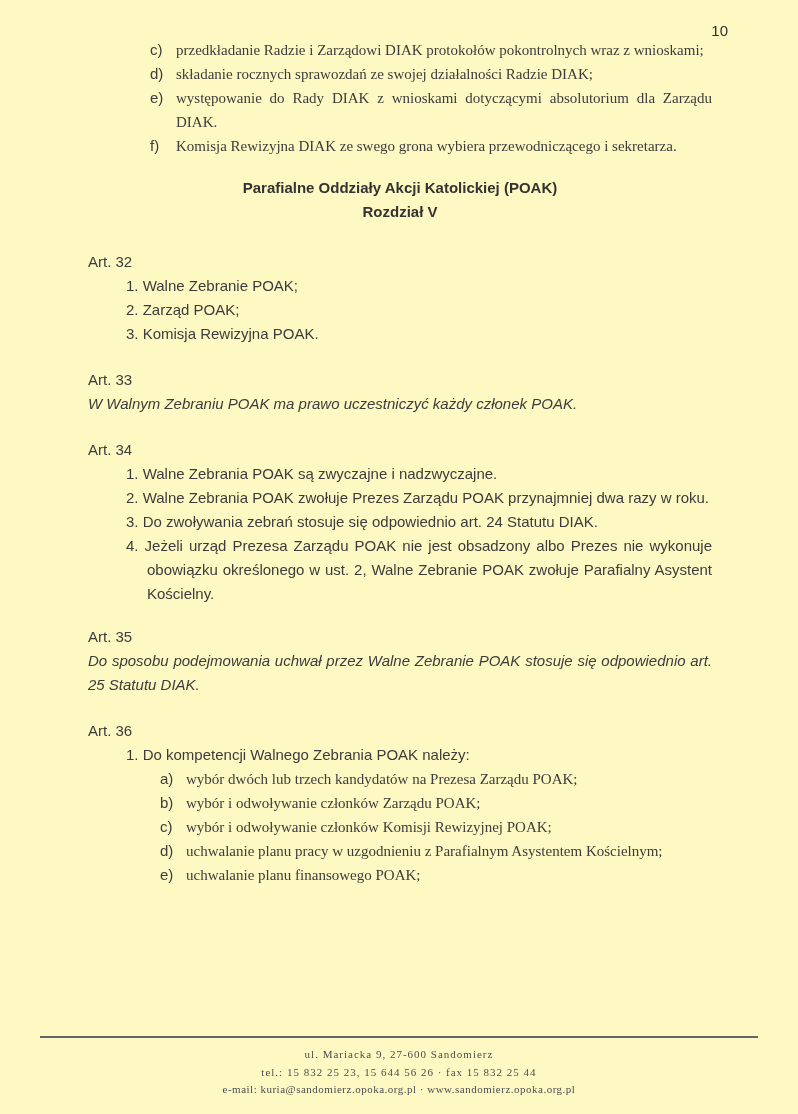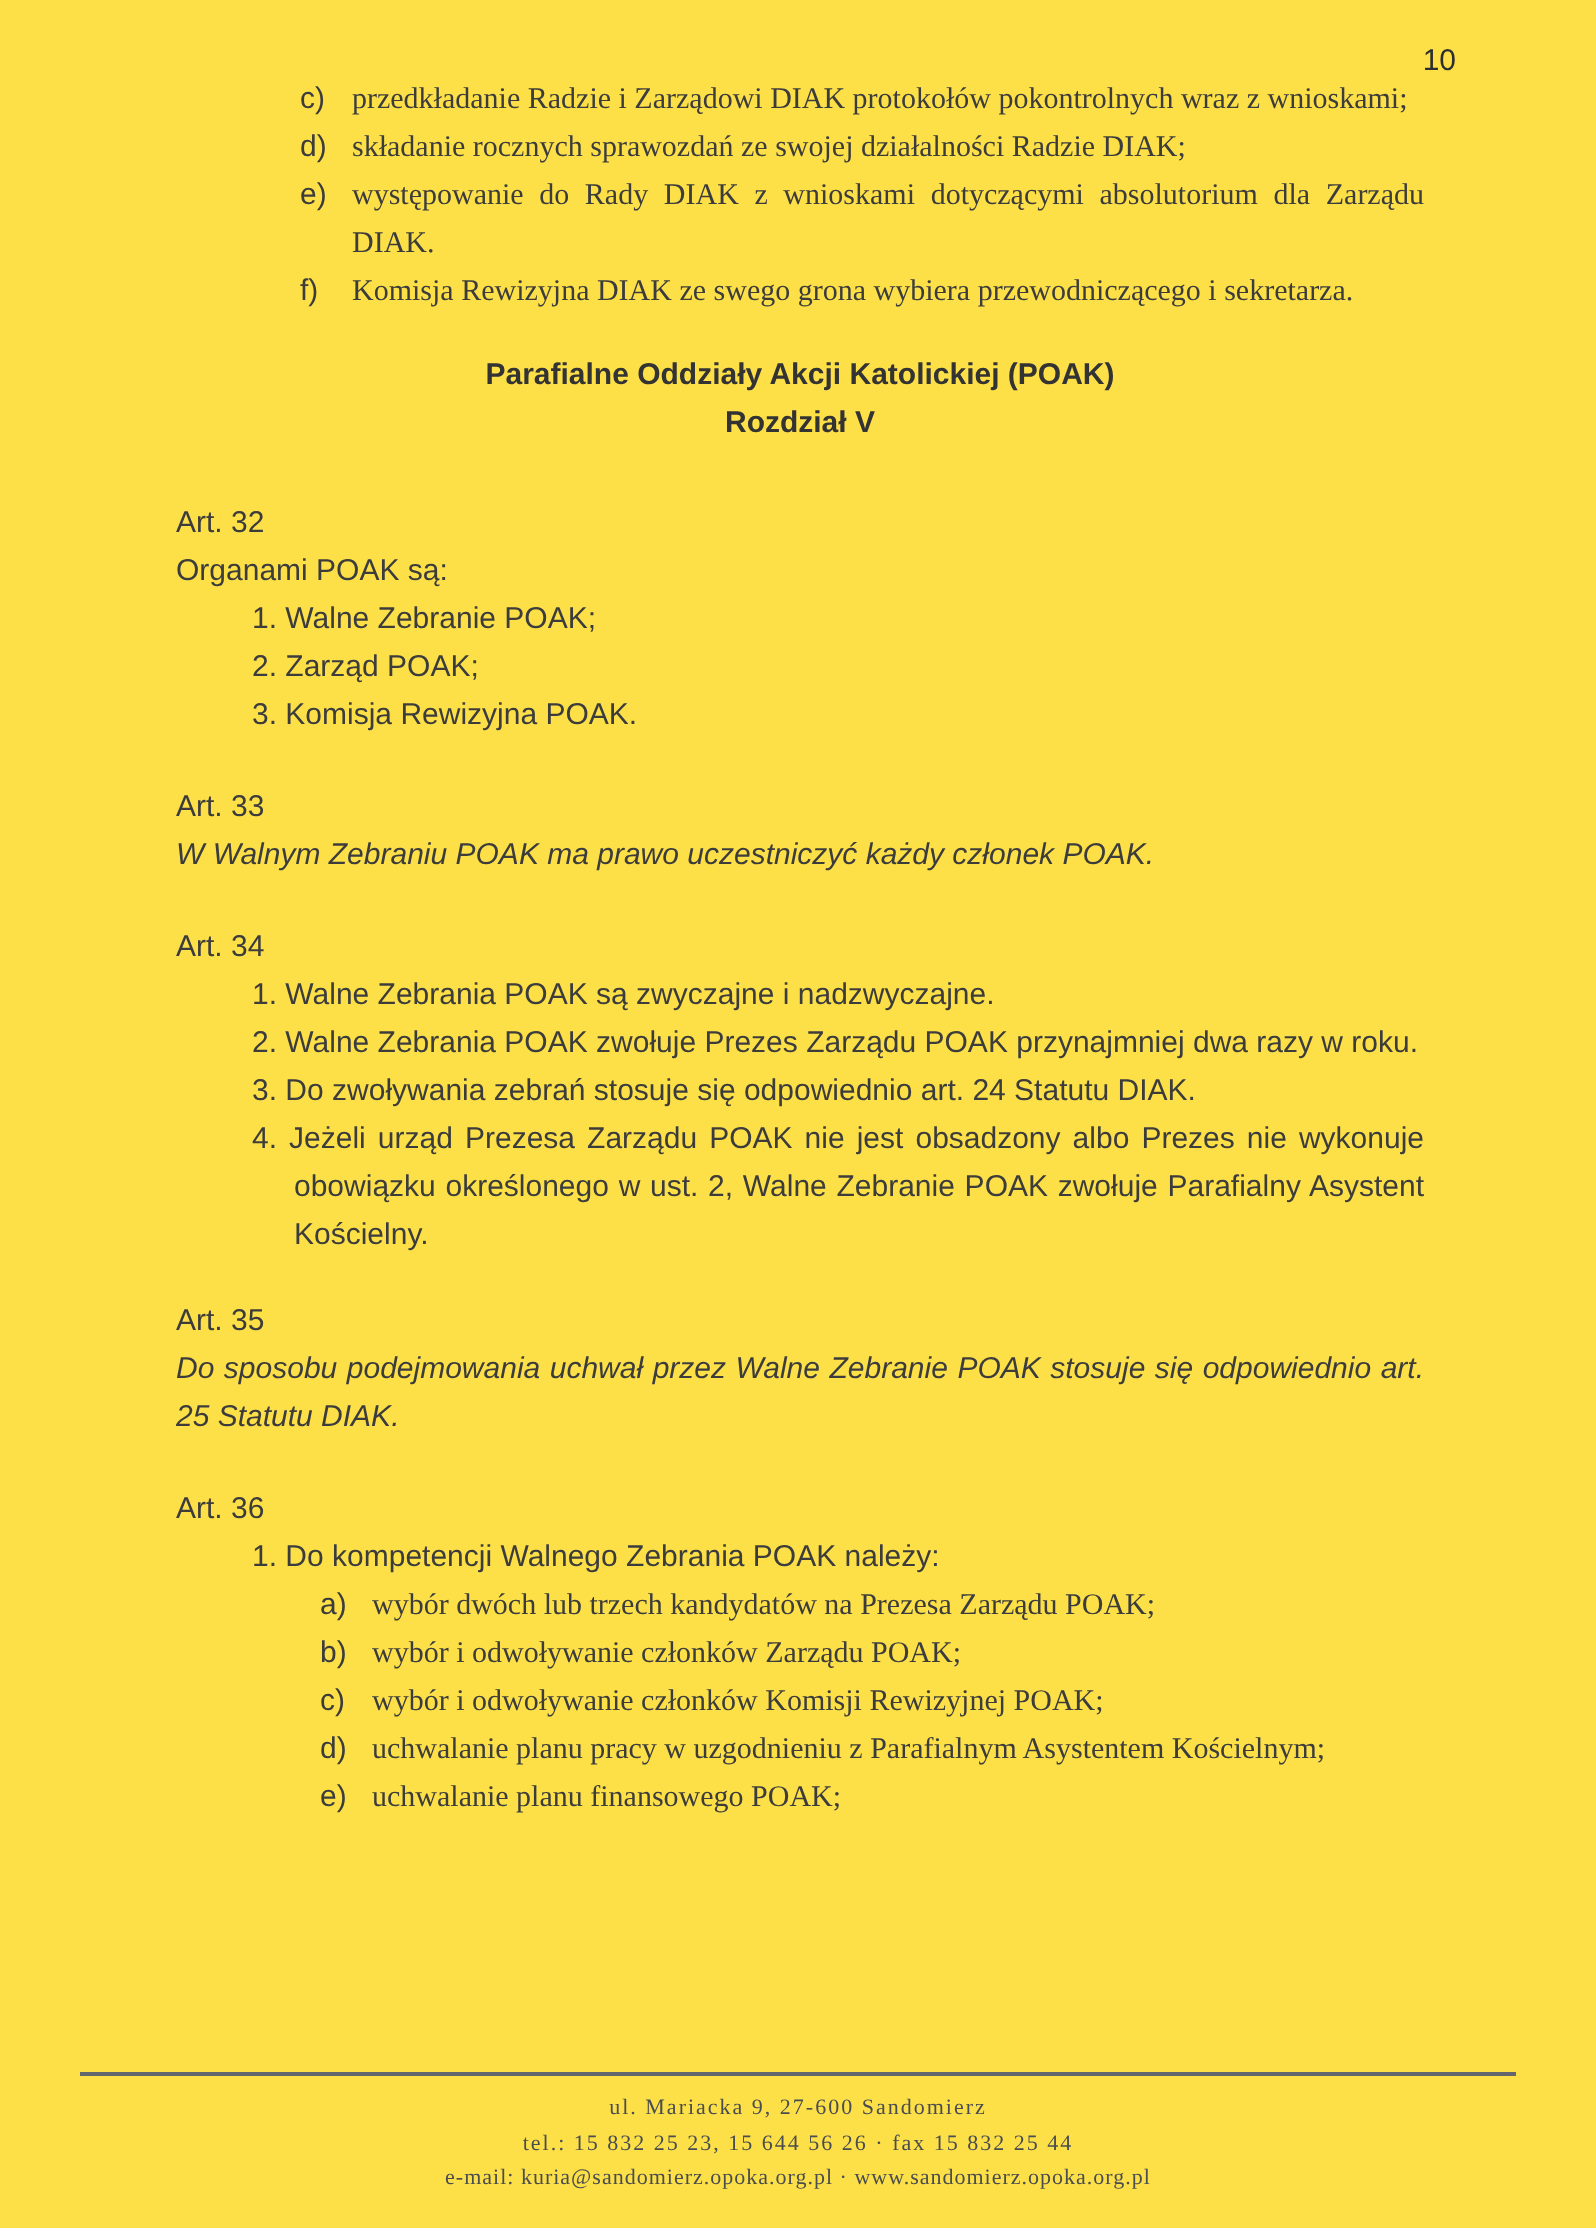--- a/index.html
+++ b/index.html
@@ -1,20 +1,20 @@
 <!DOCTYPE html>
 <html><head>
 <meta charset="utf-8">
 <style>
   html, body { margin: 0; padding: 0; background: #ffffff; }
   .page {
     position: relative;
     width: 798px;
     height: 1114px;
-    background: #fde047;
+    background: #fef9c3;
     font-family: "Liberation Sans", sans-serif;
     color: #3c3c3c;
     overflow: hidden;
   }
   .page-number {
     position: absolute;
     top: 22px;
     right: 70px;
     font-size: 15px;
     color: #2e2e2e;
@@ -108,21 +108,20 @@
       </div>
     </div>
 
     <div class="chapter">
       <div>Parafialne Oddziały Akcji Katolickiej (POAK)</div>
       <div>Rozdział V</div>
     </div>
 
     <section class="art-32">
       <div>Art. 32</div>
-      <div>Organami POAK są:</div>
       <div class="num-list">
         <div class="num-item">1. Walne Zebranie POAK;</div>
         <div class="num-item">2. Zarząd POAK;</div>
         <div class="num-item">3. Komisja Rewizyjna POAK.</div>
       </div>
     </section>
 
     <section class="art-33">
       <div>Art. 33</div>
       <div class="art-text">W Walnym Zebraniu POAK ma prawo uczestniczyć każdy członek POAK.</div>

